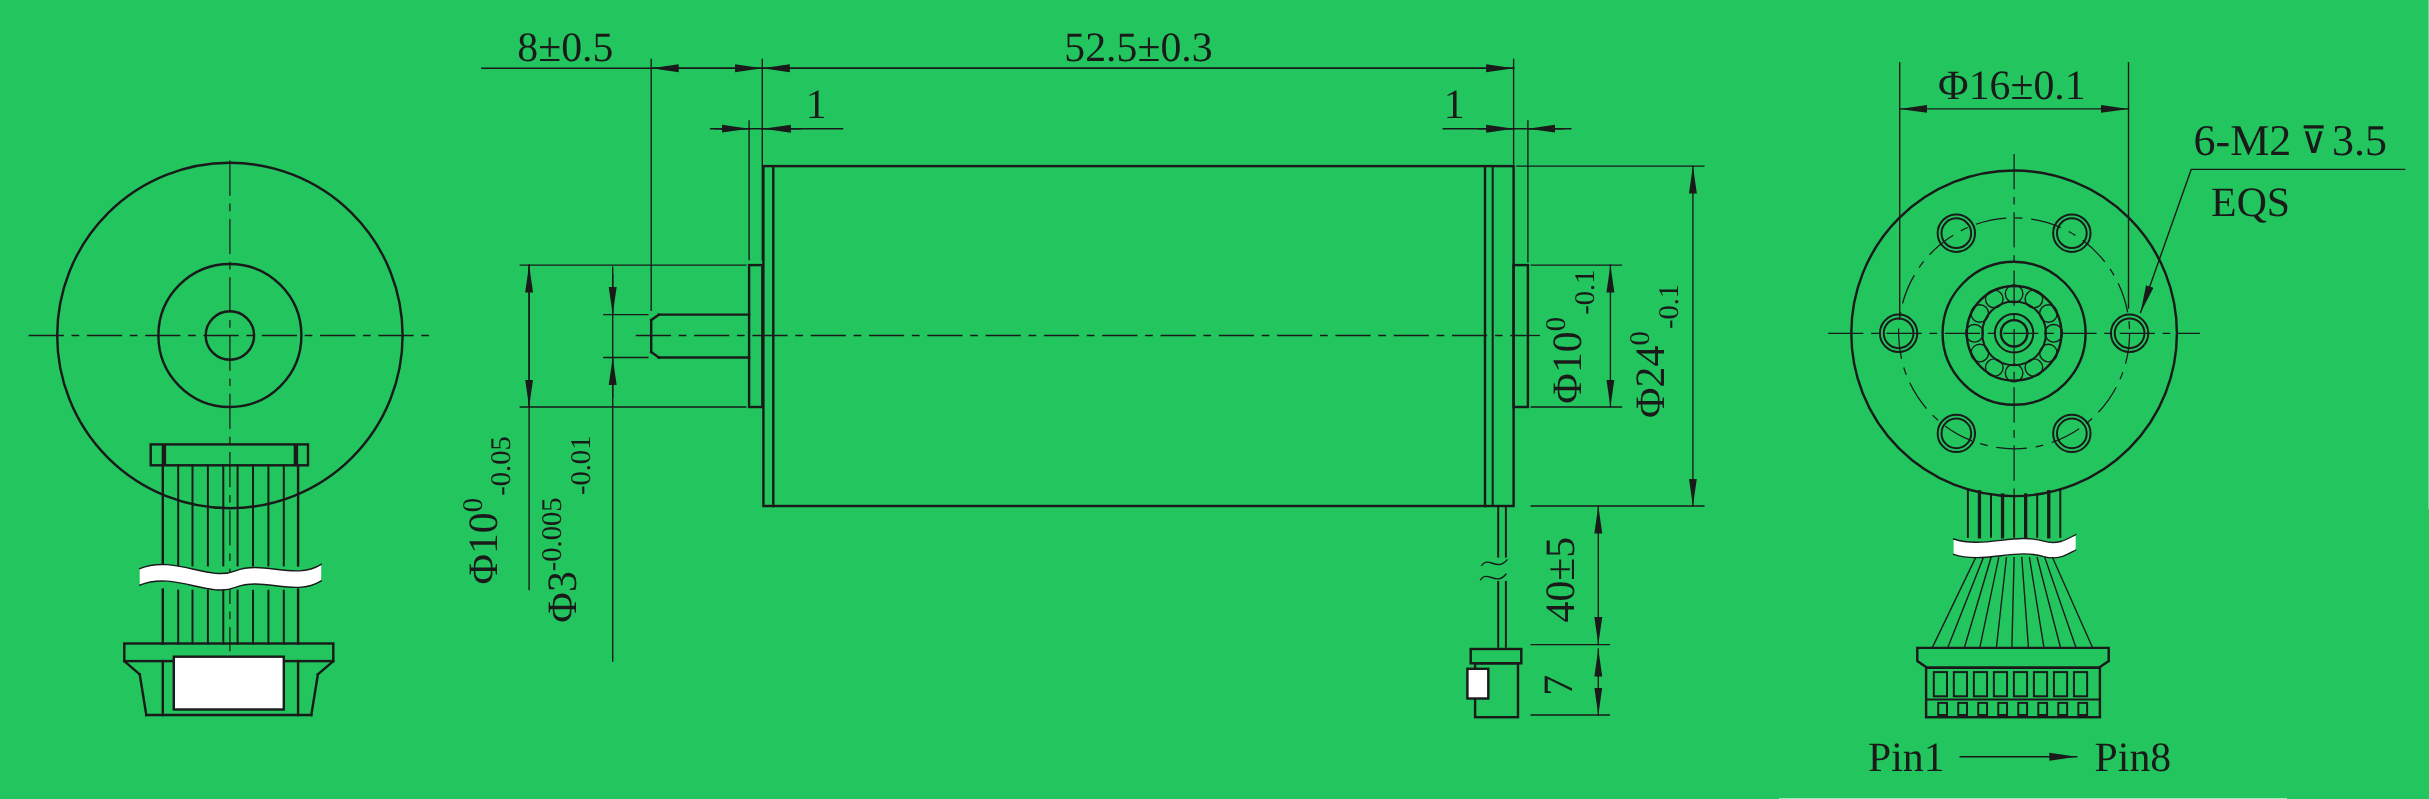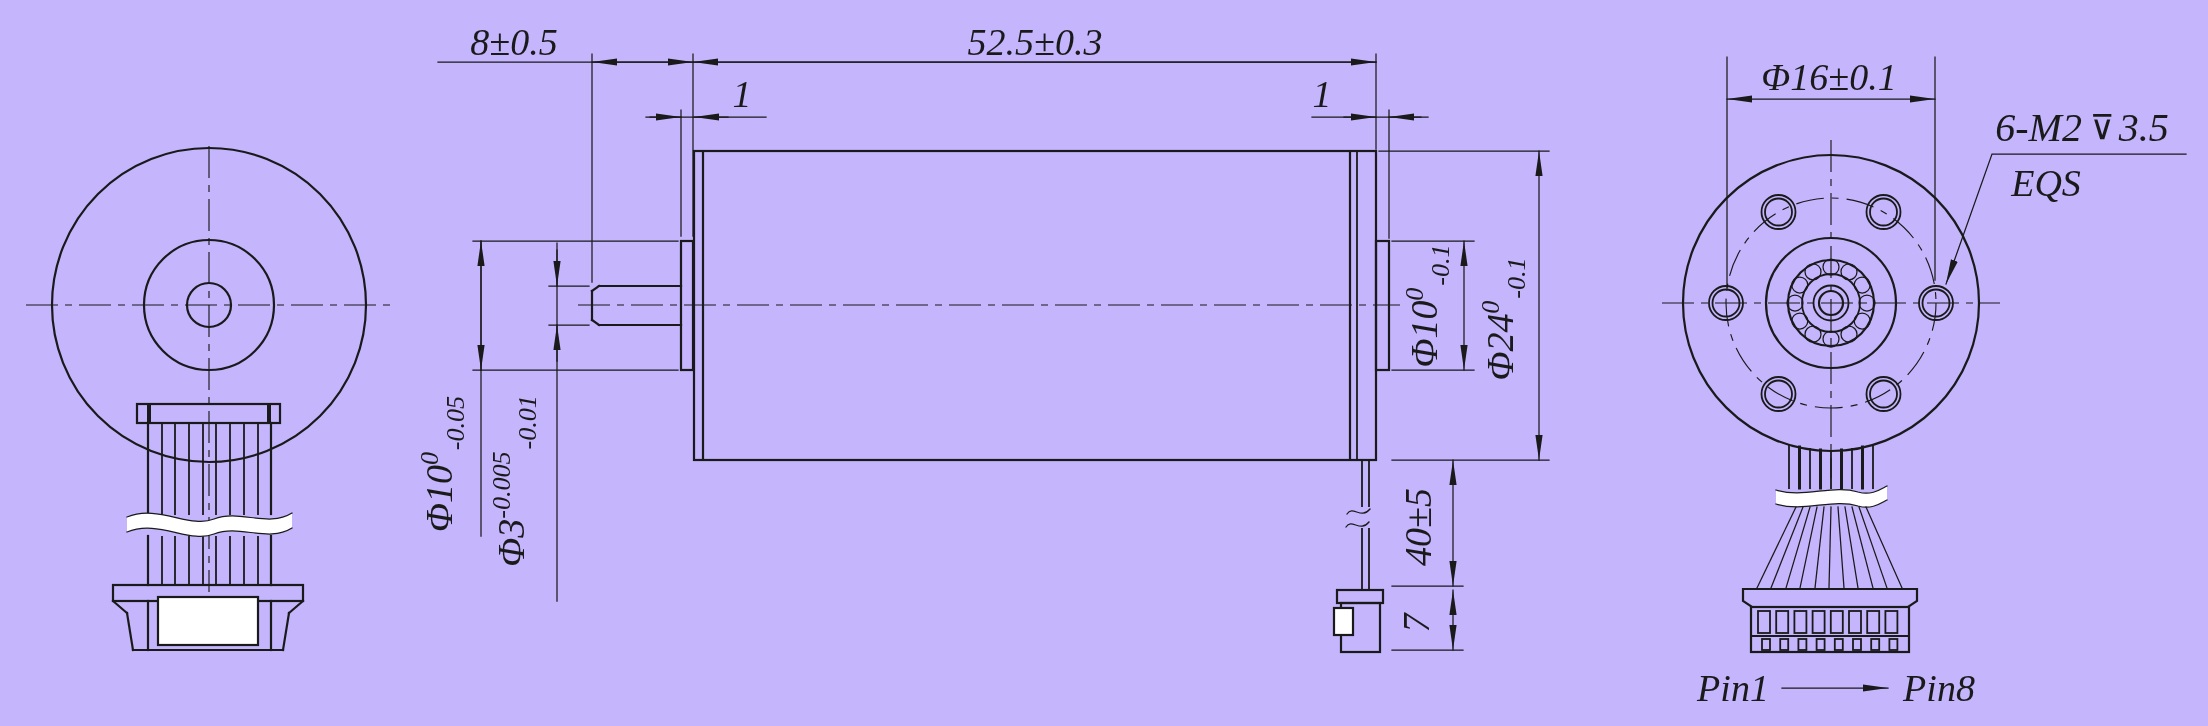--- a/index.html
+++ b/index.html
@@ -1,16 +1,16 @@
 <!DOCTYPE html>
 <html><head>
 <meta charset="utf-8">
 <style>
   html,body{margin:0;padding:0;background:#ffffff;}
-  .stage{position:relative;width:2208px;height:726px;background:#c4b5fd;overflow:hidden;font-style:italic;}
+  .stage{position:relative;width:2208px;height:726px;background:#22c55e;overflow:hidden;}
   svg{display:block}
   .ol{stroke:#1a1a1a;fill:none;stroke-width:2.2;stroke-linecap:square;}
   .ol2{stroke:#1a1a1a;fill:none;stroke-width:1.8;stroke-linecap:square;}
   .thin{stroke:#1a1a1a;fill:none;stroke-width:1.25;stroke-linecap:square;}
   .bold{stroke:#1a1a1a;fill:none;stroke-width:4;}
   .cl{stroke:#1a1a1a;fill:none;stroke-width:1.15;stroke-dasharray:32 7 7 7;}
   .bc{stroke:#1a1a1a;fill:none;stroke-width:1.15;stroke-dasharray:28 8 7 8;}
   .wht{fill:#ffffff;}
   .dimtext{font-family:"Liberation Serif","DejaVu Serif",serif;font-size:38px;fill:#1a1a1a;}
   .note{font-family:"Liberation Serif","DejaVu Serif",serif;font-size:40px;fill:#1a1a1a;}

